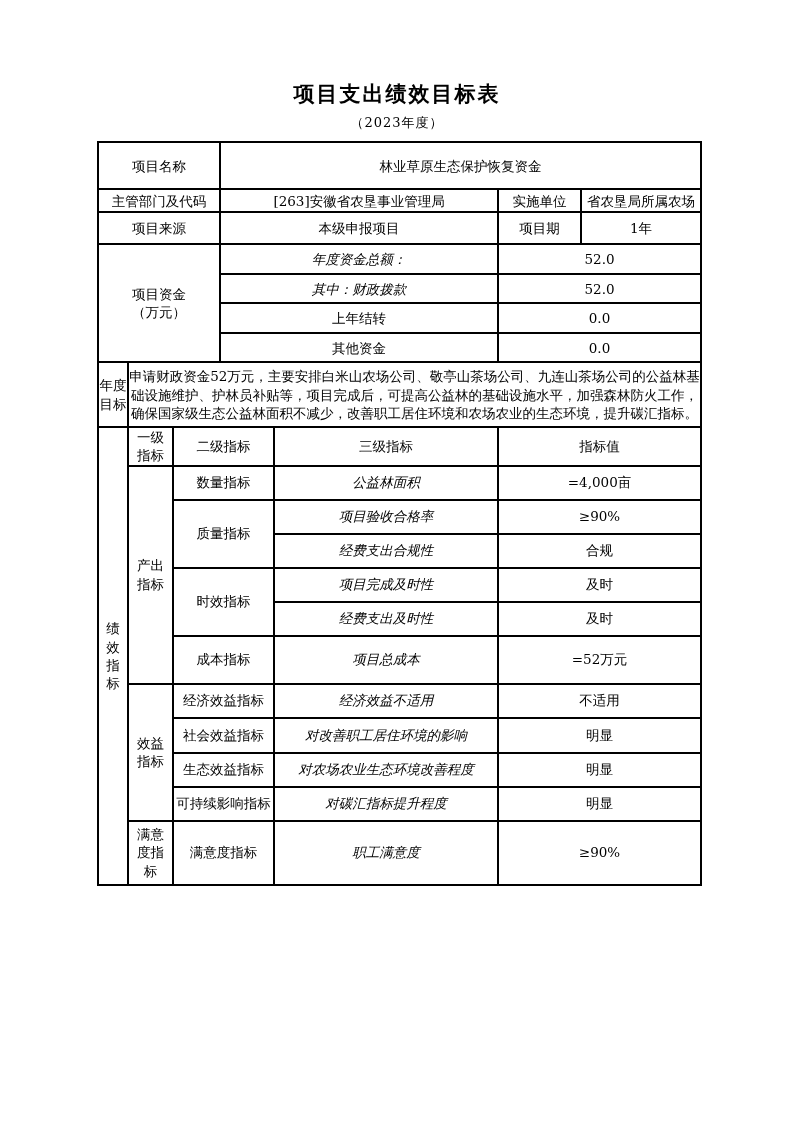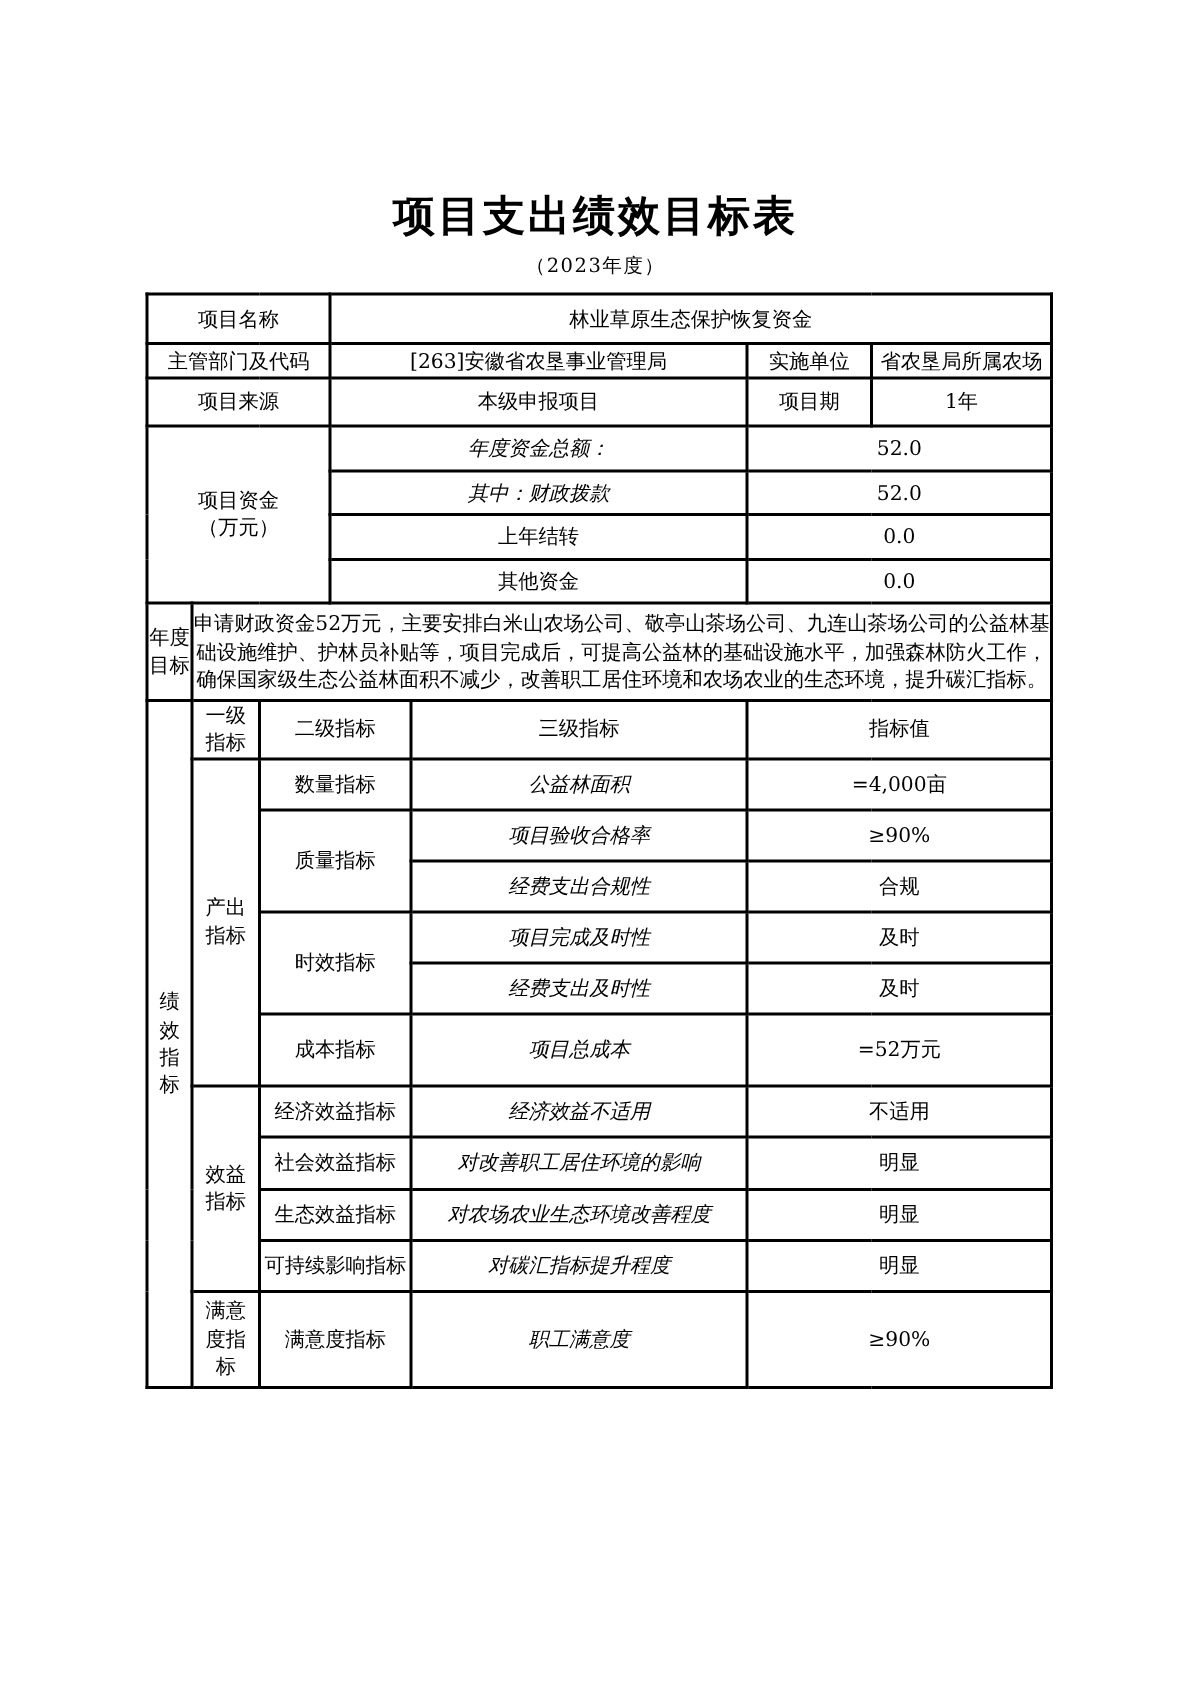--- a/index.html
+++ b/index.html
@@ -5,25 +5,24 @@
   html,body { margin:0; padding:0; background:#ffffff; }
   body {
     width:794px; height:1122px;
     font-family:"DejaVu Serif","Liberation Serif",serif;
     color:#000;
   }
   .page { position:relative; width:794px; height:1122px; overflow:hidden; }
   .doc-title {
     padding-top:82px;
     text-align:center;
-    font-size:28px;
+    font-size:21px;
     font-weight:bold;
     letter-spacing:2px;
     line-height:1.15;
-    margin-top:46px;
   }
   .doc-subtitle {
     margin-top:8px;
     text-align:center;
     font-size:13px;
     letter-spacing:1px;
   }
   table.main {
     border-collapse:collapse;
     table-layout:fixed;
@@ -65,21 +64,21 @@
       <col style="width:30px">
         <col style="width:45px">
         <col style="width:47px">
       <col style="width:54px">
         <col style="width:224px">
         <col style="width:83px">
         <col style="width:120px">
     </colgroup>
 
     <tbody>
-        <tr style="height:33px">
+        <tr style="height:47px">
       <td colspan="3">项目名称</td>
       <td colspan="4">林业草原生态保护恢复资金</td>
     </tr>
 
     <tr style="height:23px">
       <td colspan="3">主管部门及代码</td>
       <td colspan="2">[263]安徽省农垦事业管理局</td>
       <td>实施单位</td>
       <td>省农垦局所属农场</td>
     </tr>

